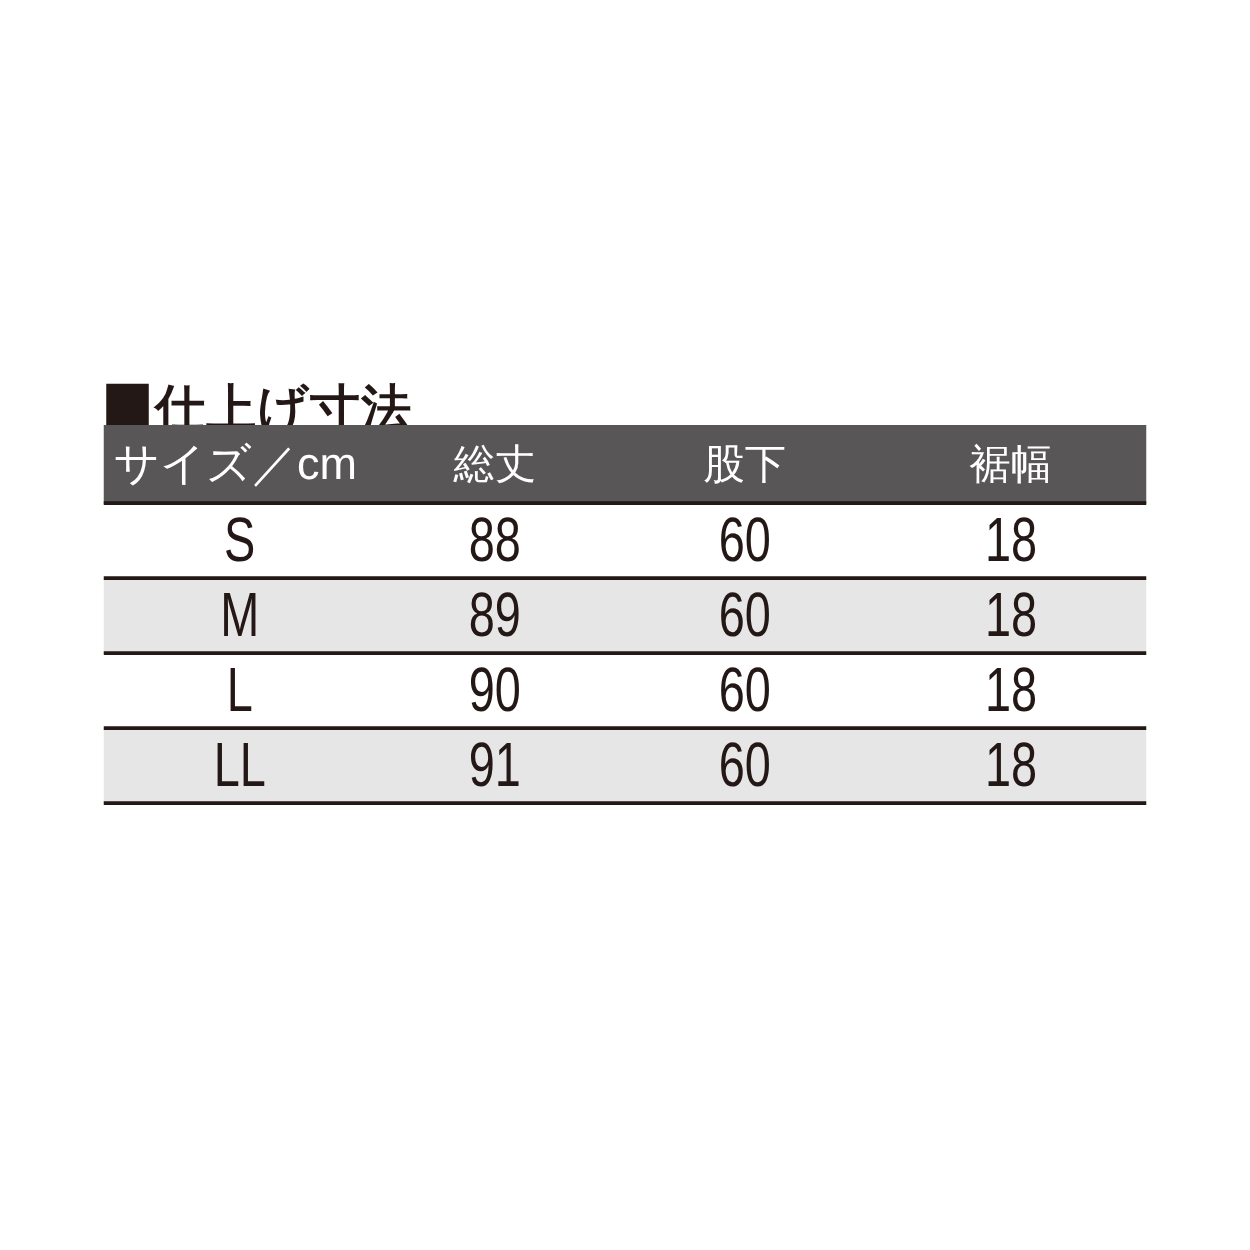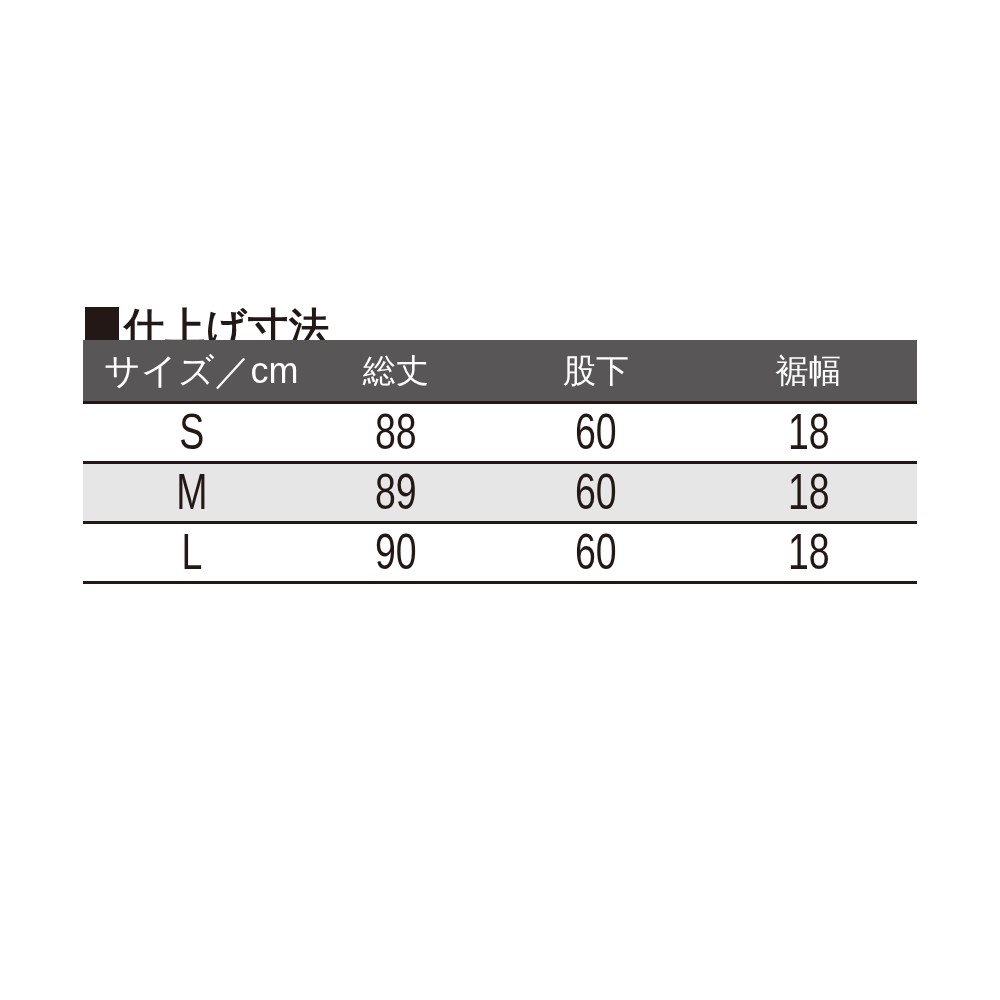--- a/index.html
+++ b/index.html
@@ -65,21 +65,21 @@
     font-size: 33px;
     text-align: center;
     vertical-align: middle;
     border-bottom: 3px solid #231815;
     padding: 0;
     line-height: 61px;
     white-space: nowrap;
   }
   thead th.size-col {
     text-align: left;
-    padding-left: 21px;
+    padding-left: 8px;
     font-size: 36px;
   }
   tbody td {
     height: 57px;
     padding: 0;
     text-align: center;
     vertical-align: middle;
     border-bottom: 3px solid #231815;
     font-size: 50px;
     line-height: 57px;
@@ -132,16 +132,22 @@
         <td><span class="condensed">89</span></td>
         <td><span class="condensed">60</span></td>
         <td><span class="condensed">18</span></td>
       </tr>
       <tr>
         <td><span class="condensed">L</span></td>
         <td><span class="condensed">90</span></td>
         <td><span class="condensed">60</span></td>
         <td><span class="condensed">18</span></td>
       </tr>
+      <tr>
+        <td><span class="condensed">LL</span></td>
+        <td><span class="condensed">91</span></td>
+        <td><span class="condensed">60</span></td>
+        <td><span class="condensed">18</span></td>
+      </tr>
     </tbody>
   </table>
 
 </div>
 
 </body></html>

